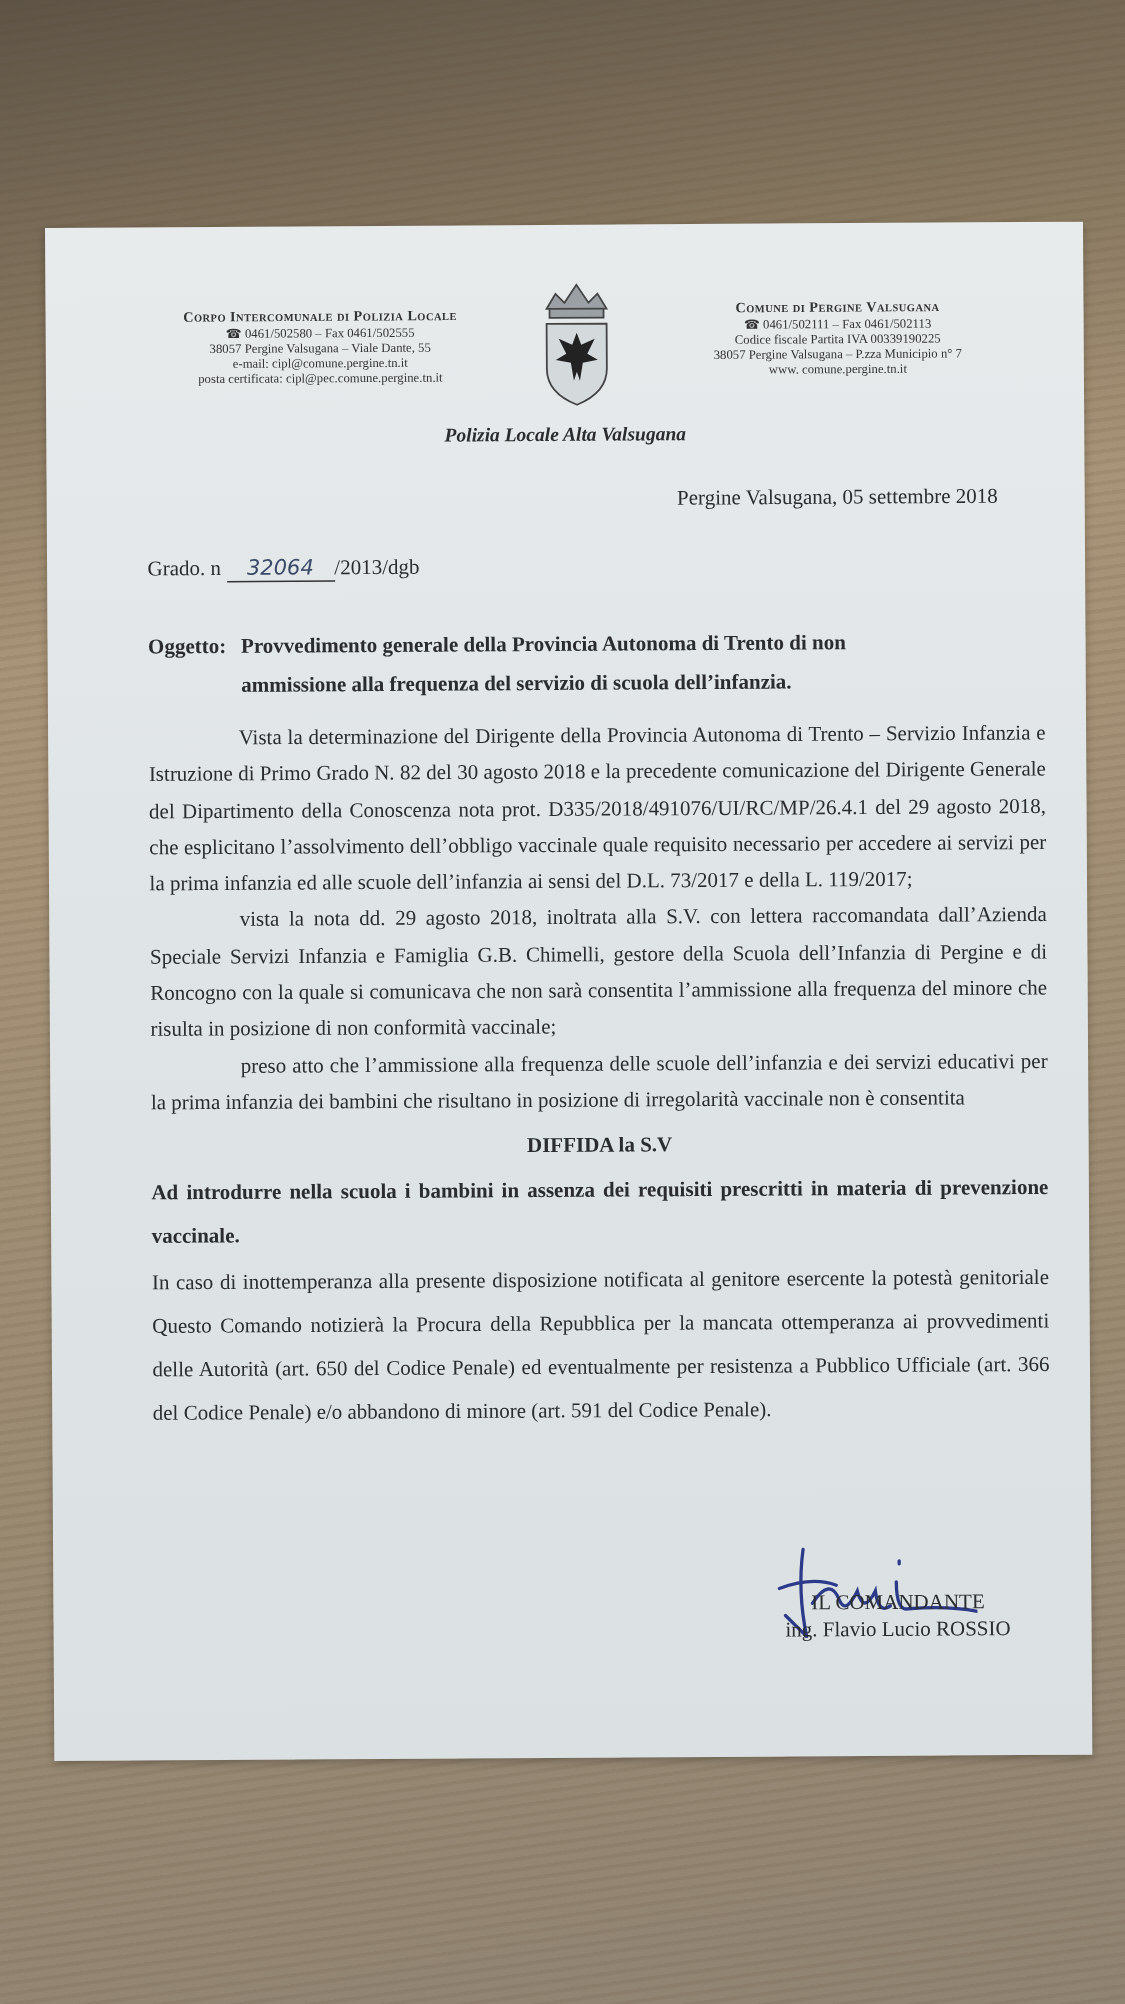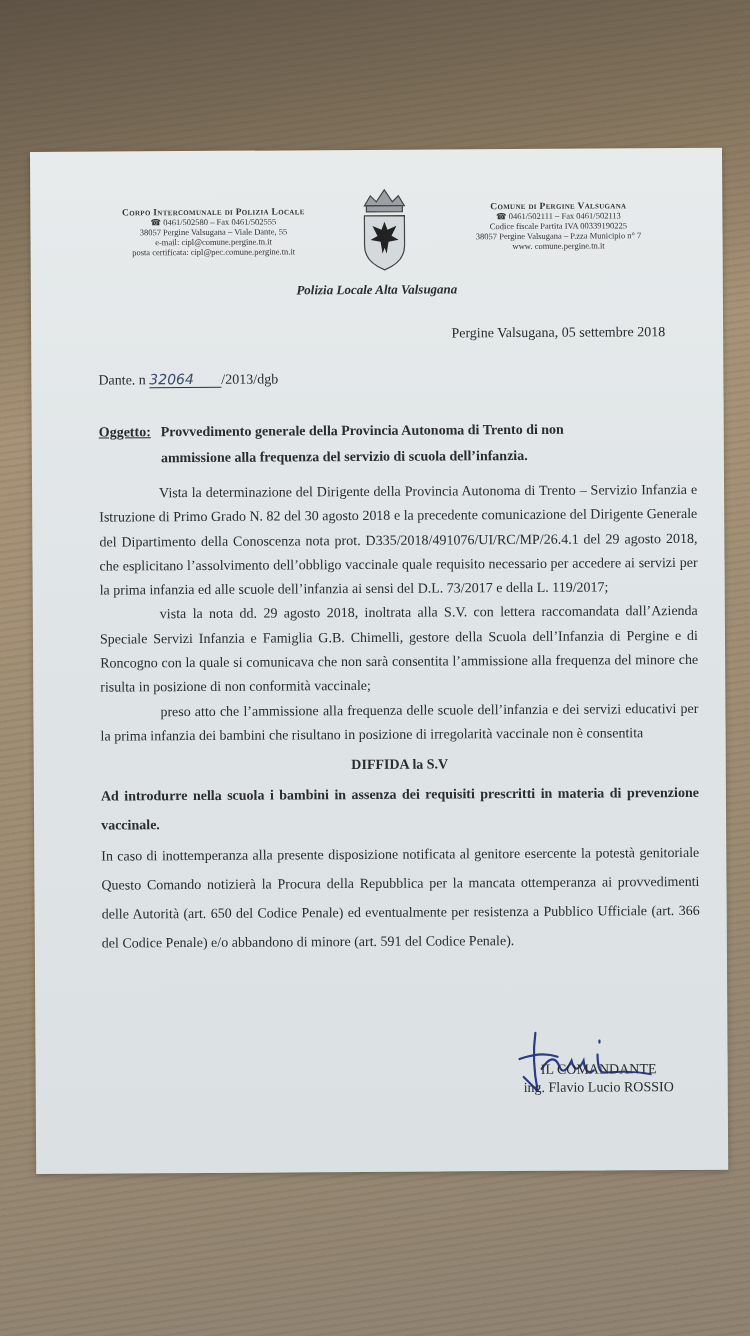--- a/index.html
+++ b/index.html
@@ -36,27 +36,27 @@
     position:absolute; left:0; width:100%; top:132px; text-align:center;
     font-style:italic; font-weight:bold; font-size:13px;
   }
   .dateline {
     position:absolute; right:58px; top:176px; font-size:14px;
   }
   .prot {
     position:absolute; left:67px; top:220px; font-size:14px;
   }
   .prot .hand {
-    display:inline-block; width:72px; border-bottom:1px solid #333; text-align:left;
+    display:inline-block; width:72px; border-bottom:1px solid #333; text-align:center;
     font-family: "DejaVu Sans", sans-serif; font-style:italic; color:#3a4a6a; font-size:14px;
   }
   .subject {
     position:absolute; left:67px; top:268px; width:600px; font-weight:bold; font-size:14px; line-height:26px;
   }
-  .subject .label { display:inline-block; width:62px;text-decoration:underline; }
+  .subject .label { display:inline-block; width:62px; }
   .subject .line2 { padding-left:62px; }
   .body {
     position:absolute; left:67px; top:330px; width:598px; font-size:14px; line-height:24.3px; text-align:justify;
   }
   .body p { margin:0; }
   .body .indent { text-indent:60px; }
   .diffida { text-align:center; font-weight:bold; margin:6px 0 2px 0 !important; }
   .bold { font-weight:bold; }
   .closing { margin-top:2px !important; line-height:29px; }
   .sign {
@@ -94,21 +94,21 @@
     <div>Codice fiscale Partita IVA 00339190225</div>
     <div>38057 Pergine Valsugana – P.zza Municipio n° 7</div>
     <div>www. comune.pergine.tn.it</div>
   </div>
 
   <div class="office">Polizia Locale Alta Valsugana</div>
 
   <div class="dateline">Pergine Valsugana, 05 settembre 2018</div>
 
   <div class="prot">
-    <span>Dante. n</span>
+    <span>Grado. n</span>
     <span class="hand">32064</span><span>/2013/dgb</span>
   </div>
 
   <div class="subject">
     <div><span class="label">Oggetto:</span><span>Provvedimento generale della Provincia Autonoma di Trento di non</span></div>
     <div class="line2">ammissione alla frequenza del servizio di scuola dell’infanzia.</div>
   </div>
 
   <div class="body">
     <p class="indent">Vista la determinazione del Dirigente della Provincia Autonoma di Trento – Servizio Infanzia e Istruzione di Primo Grado N. 82 del 30 agosto 2018 e la precedente comunicazione del Dirigente Generale del Dipartimento della Conoscenza nota prot. D335/2018/491076/UI/RC/MP/26.4.1 del 29 agosto 2018, che esplicitano l’assolvimento dell’obbligo vaccinale quale requisito necessario per accedere ai servizi per la prima infanzia ed alle scuole dell’infanzia ai sensi del D.L. 73/2017 e della L. 119/2017;</p>

